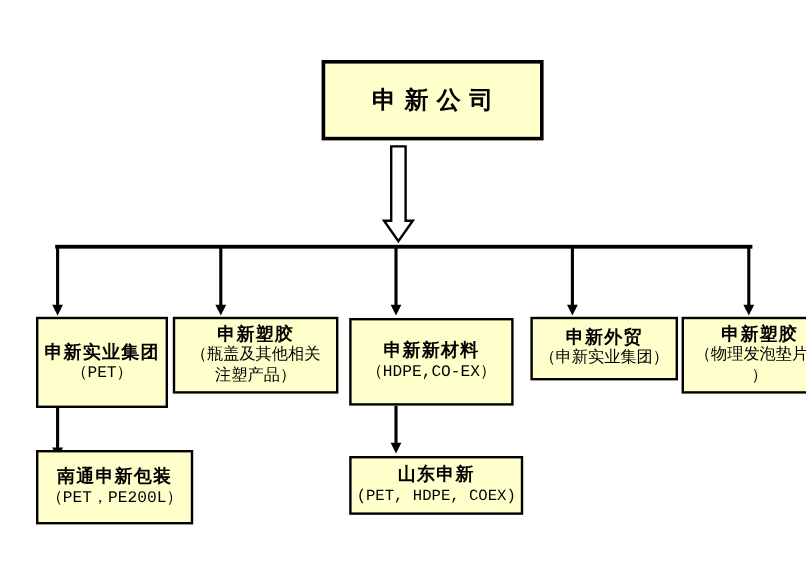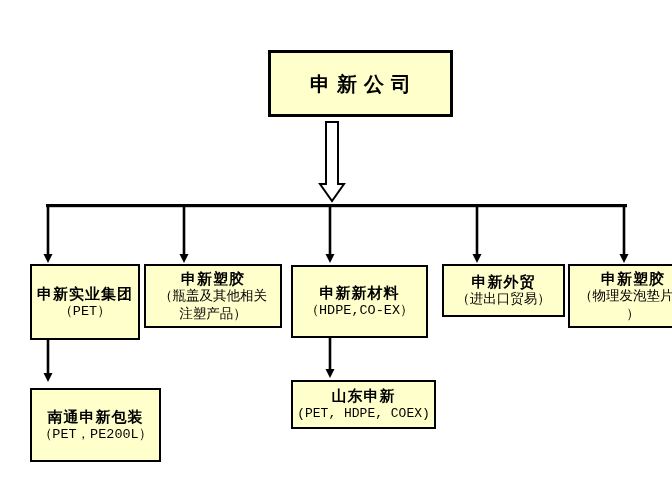--- a/index.html
+++ b/index.html
@@ -48,21 +48,21 @@
   
   #box-root{left:240px;top:50px;width:185px;height:67px;border-width:3px;}
   #box-root .box-title{font-size:20px;line-height:26px;letter-spacing:7px;text-indent:7px;}
   
   #box-b0{left:2px;  top:264px;width:110px;height:76px;}
   #box-b1{left:116px;top:264px;width:138px;height:64px;}
   #box-b2{left:263px;top:265px;width:137px;height:73px;}
   #box-b3{left:414px;top:264px;width:123px;height:53px;}
   #box-b4{left:540px;top:264px;width:130px;height:64px;}
   
-  #box-c0{left:2px;  top:388px;width:131px;height:74px;}
+  #box-c0{left:2px;  top:375px;width:131px;height:62px;}
   #box-c1{left:263px;top:380px;width:145px;height:49px;}
   #box-c1 .box-subtitle{font-size:13px;}
 </style>
 </head>
 <body>
 
 <div id="canvas">
 
   <svg id="connectors" width="672" height="484" viewBox="0 0 672 484" xmlns="http://www.w3.org/2000/svg">
 
@@ -102,21 +102,21 @@
 注塑产品）</div>
   </div>
 
   <div class="box" id="box-b2">
     <div class="box-title">申新新材料</div>
     <div class="box-subtitle">（HDPE,CO-EX）</div>
   </div>
 
   <div class="box" id="box-b3">
     <div class="box-title">申新外贸</div>
-    <div class="box-subtitle">（进出口贸易）</div>
+    <div class="box-subtitle">（申新实业集团）</div>
   </div>
 
   <div class="box" id="box-b4">
     <div class="box-title">申新塑胶</div>
     <div class="box-subtitle">（物理发泡垫片等
 ）</div>
   </div>
 
   <div class="box" id="box-c0">
     <div class="box-title">南通申新包装</div>

